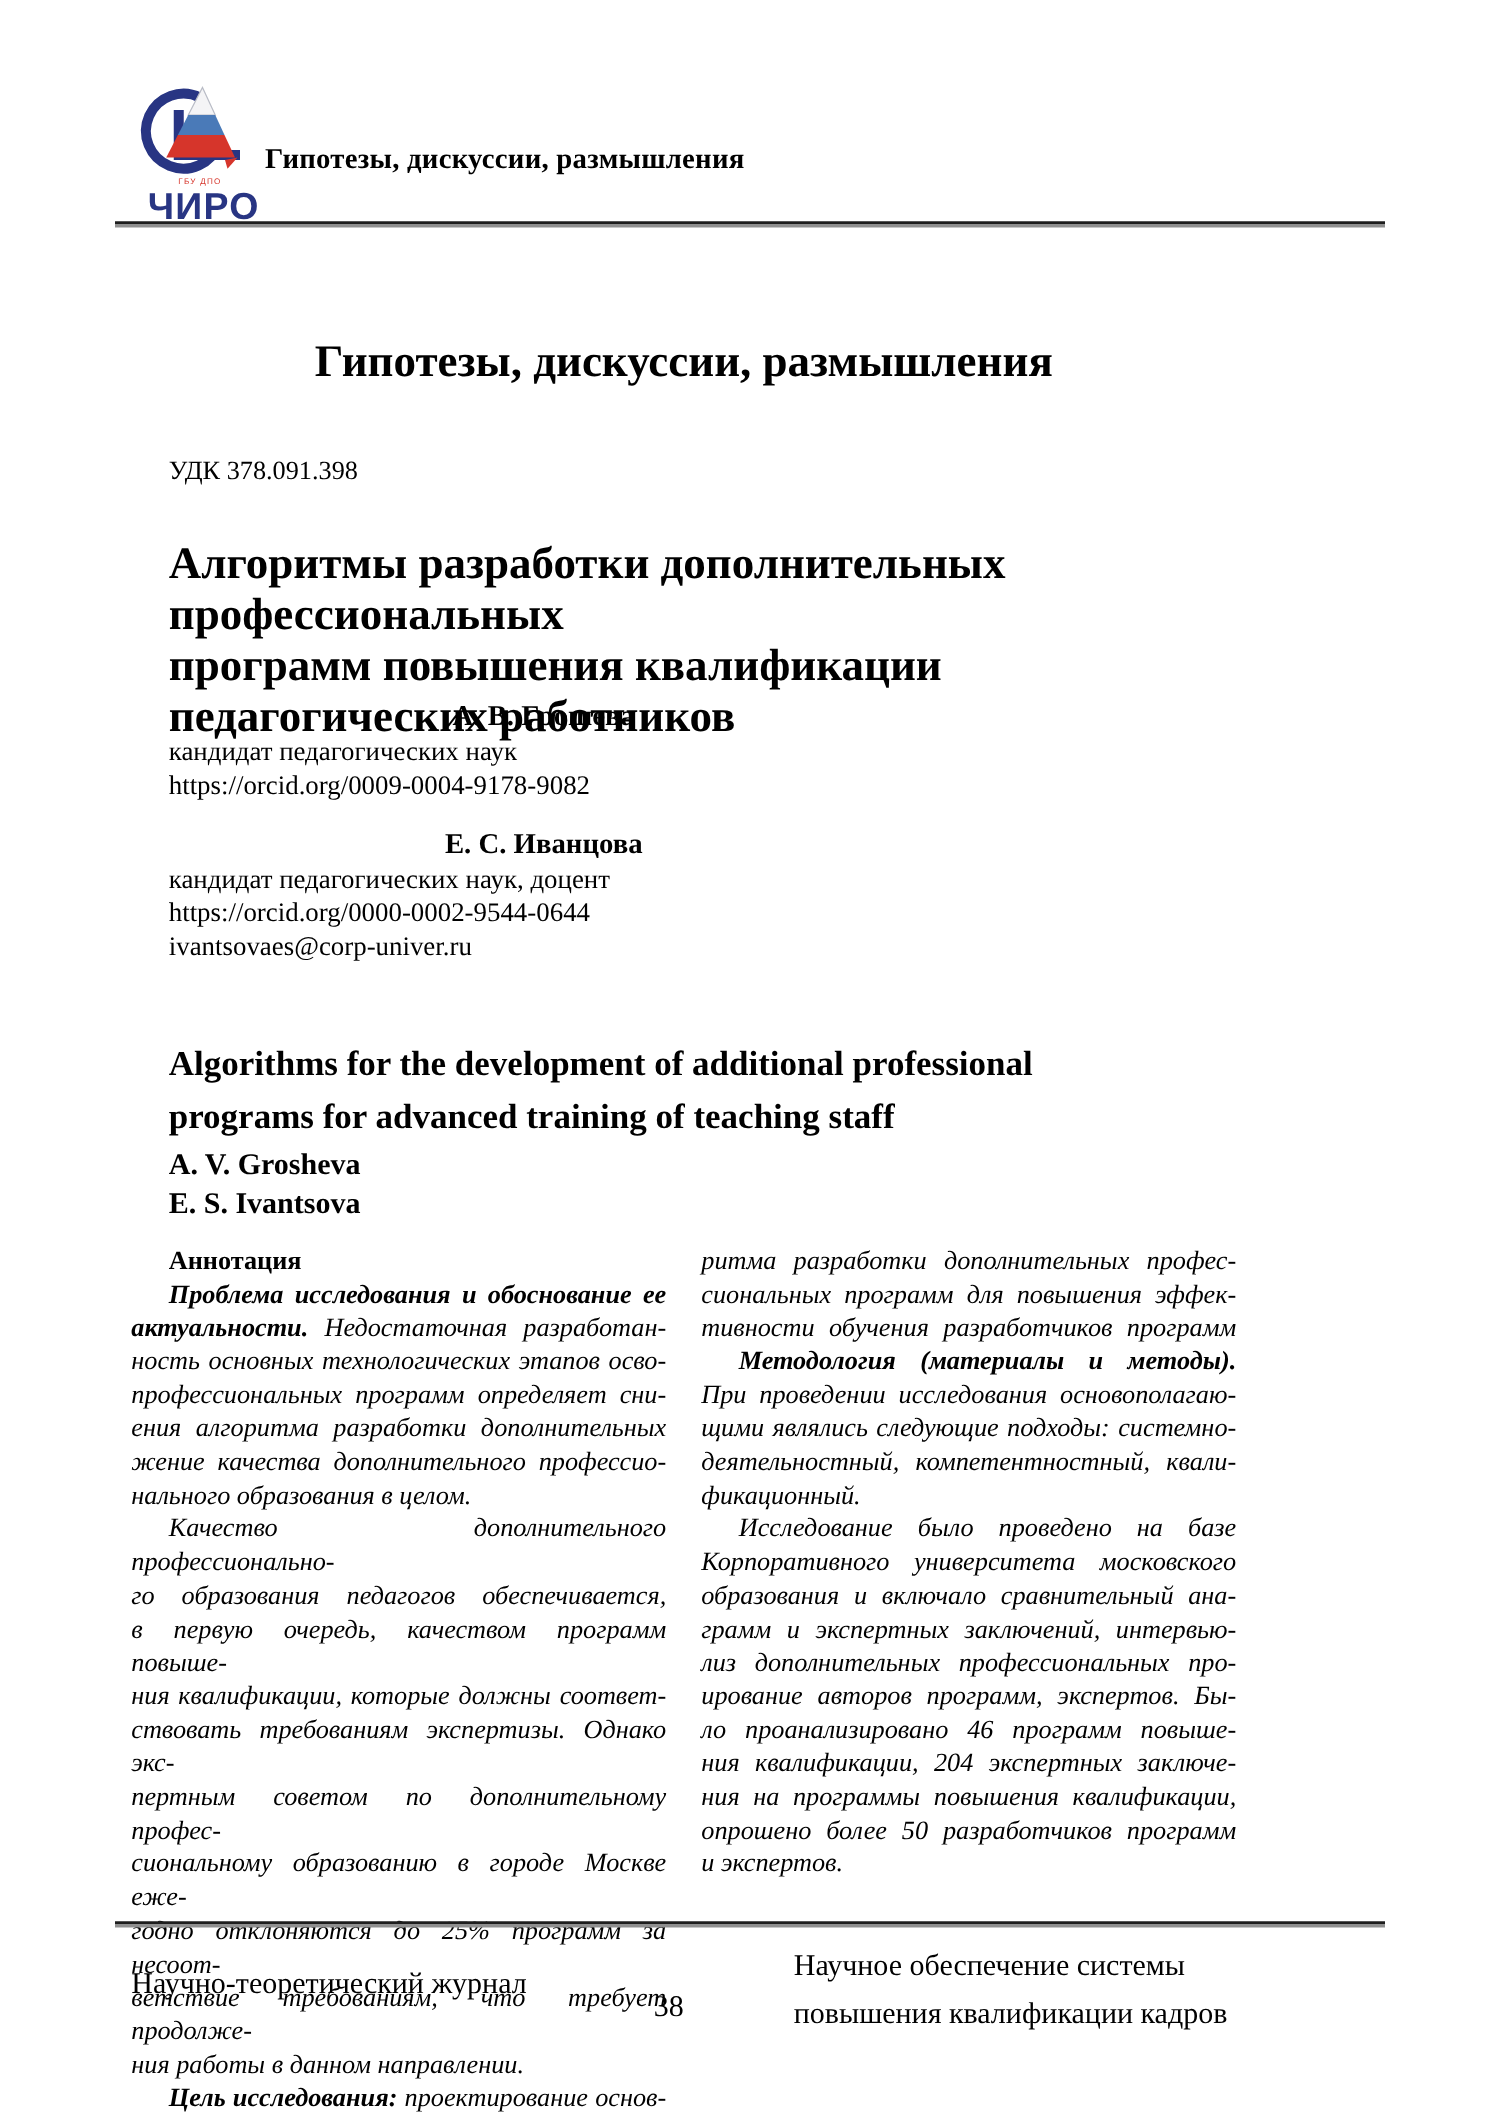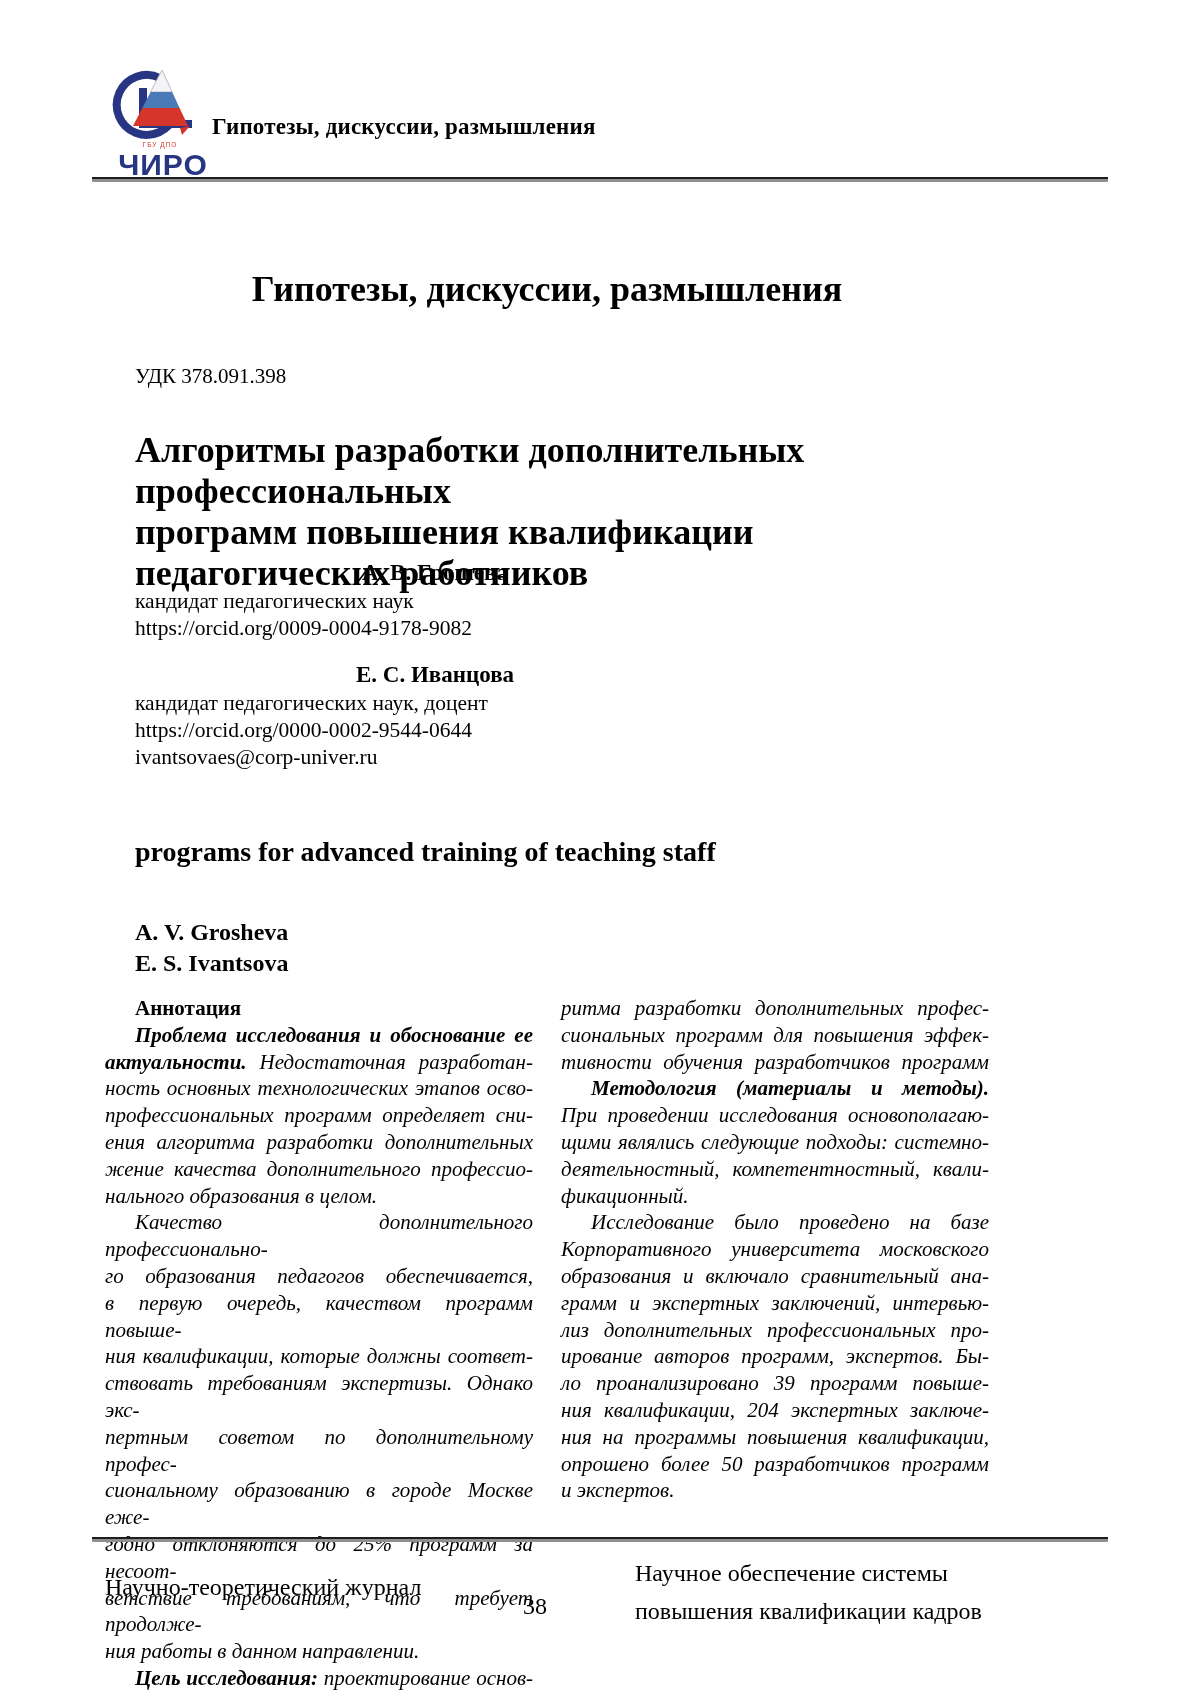--- a/index.html
+++ b/index.html
@@ -112,20 +112,21 @@
     </div>
     <div class="author">
       <div class="author-name">Е. С. Иванцова</div>
       <div class="author-line">кандидат педагогических наук, доцент</div>
       <div class="author-line">https://orcid.org/0000-0002-9544-0644</div>
       <div class="author-line">ivantsovaes@corp-univer.ru</div>
     </div>
   </div>
 
   <div class="title-en">
+    <div>Algorithms for the development of additional professional</div>
     <div>programs for advanced training of teaching staff</div>
   </div>
 
   <div class="authors-en">
     <div>A. V. Grosheva</div>
     <div>E. S. Ivantsova</div>
   </div>
 
   <div class="abstract">
       <div class="abs-col">
@@ -158,21 +159,21 @@
         <div class="abs-line"><span class="f-i">При проведении исследования основополагаю-</span></div>
         <div class="abs-line"><span class="f-i">щими являлись следующие подходы: системно-</span></div>
         <div class="abs-line"><span class="f-i">деятельностный, компетентностный, квали-</span></div>
         <div class="abs-line last"><span class="f-i">фикационный.</span></div>
         <div class="abs-line ind"><span class="f-i">Исследование было проведено на базе</span></div>
         <div class="abs-line"><span class="f-i">Корпоративного университета московского</span></div>
         <div class="abs-line"><span class="f-i">образования и включало сравнительный ана-</span></div>
         <div class="abs-line"><span class="f-i">грамм и экспертных заключений, интервью-</span></div>
         <div class="abs-line"><span class="f-i">лиз дополнительных профессиональных про-</span></div>
         <div class="abs-line"><span class="f-i">ирование авторов программ, экспертов. Бы-</span></div>
-        <div class="abs-line"><span class="f-i">ло проанализировано 39 программ повыше-</span></div>
+        <div class="abs-line"><span class="f-i">ло проанализировано 46 программ повыше-</span></div>
         <div class="abs-line"><span class="f-i">ния квалификации, 204 экспертных заключе-</span></div>
         <div class="abs-line"><span class="f-i">ния на программы повышения квалификации,</span></div>
         <div class="abs-line"><span class="f-i">опрошено более 50 разработчиков программ</span></div>
         <div class="abs-line last"><span class="f-i">и экспертов.</span></div>
       </div>
     </div>
 
   <div class="rule bottom"></div>
   <div class="footer-journal">Научно-теоретический журнал</div>
   <div class="footer-page">38</div>

